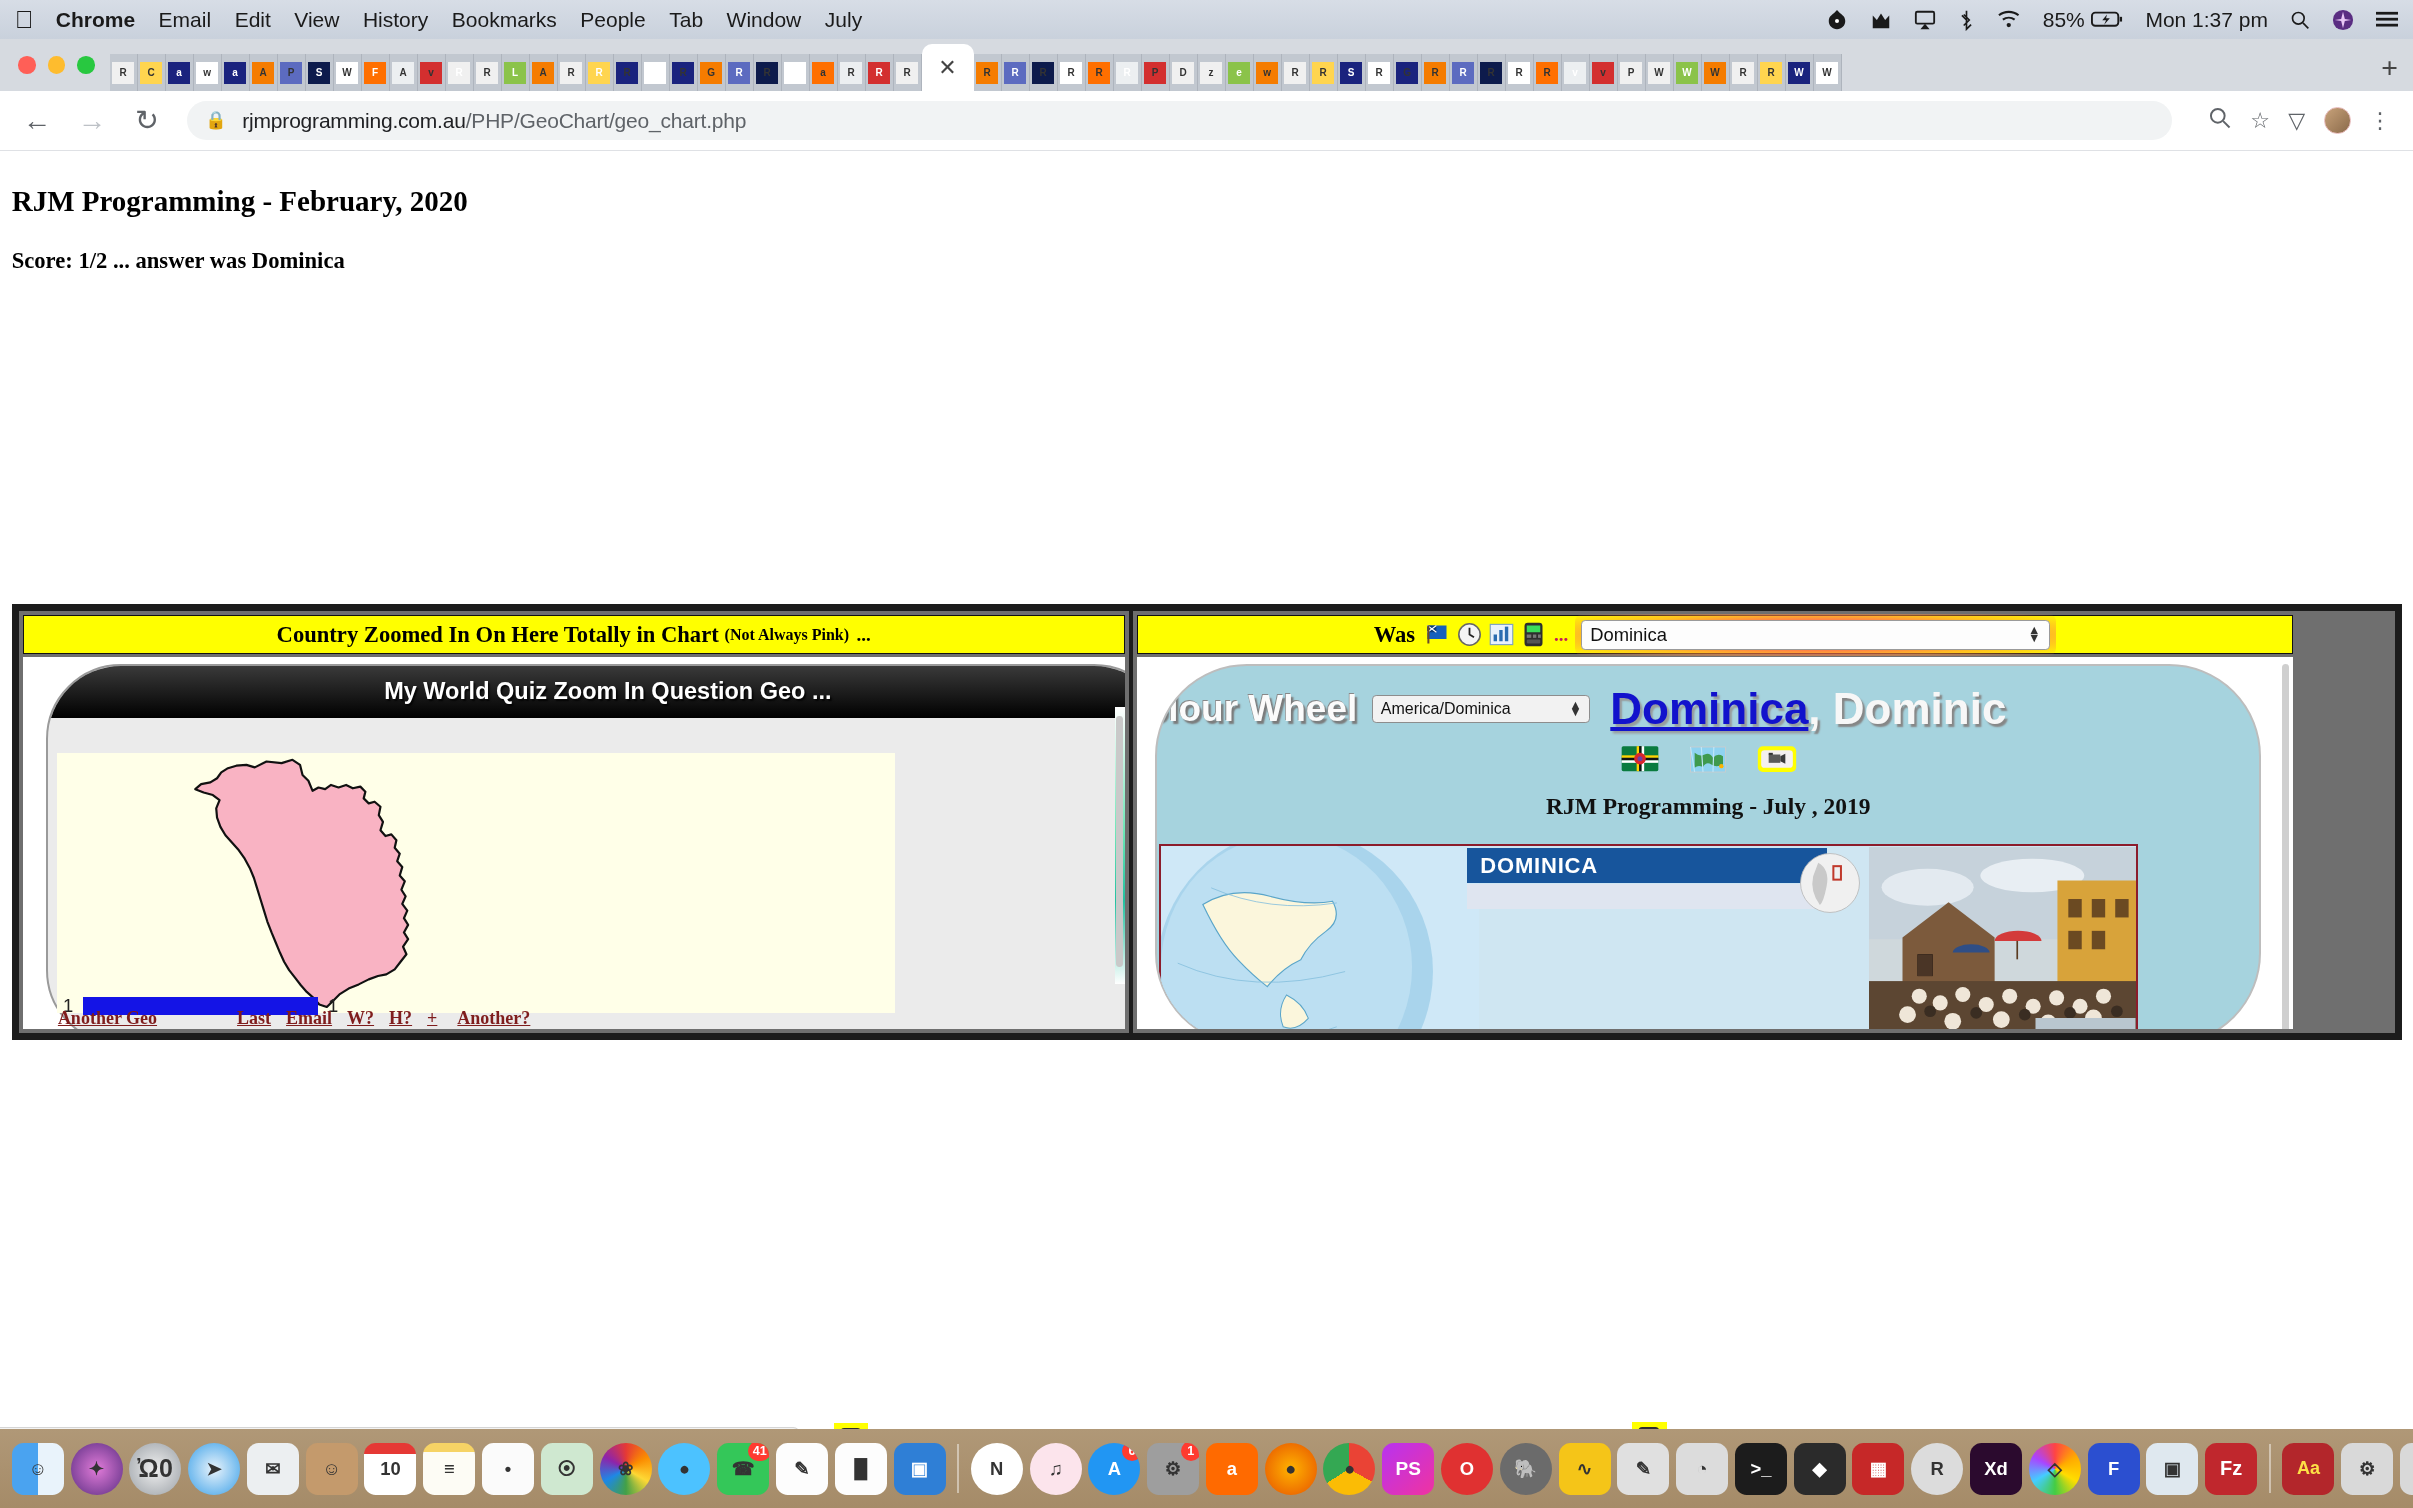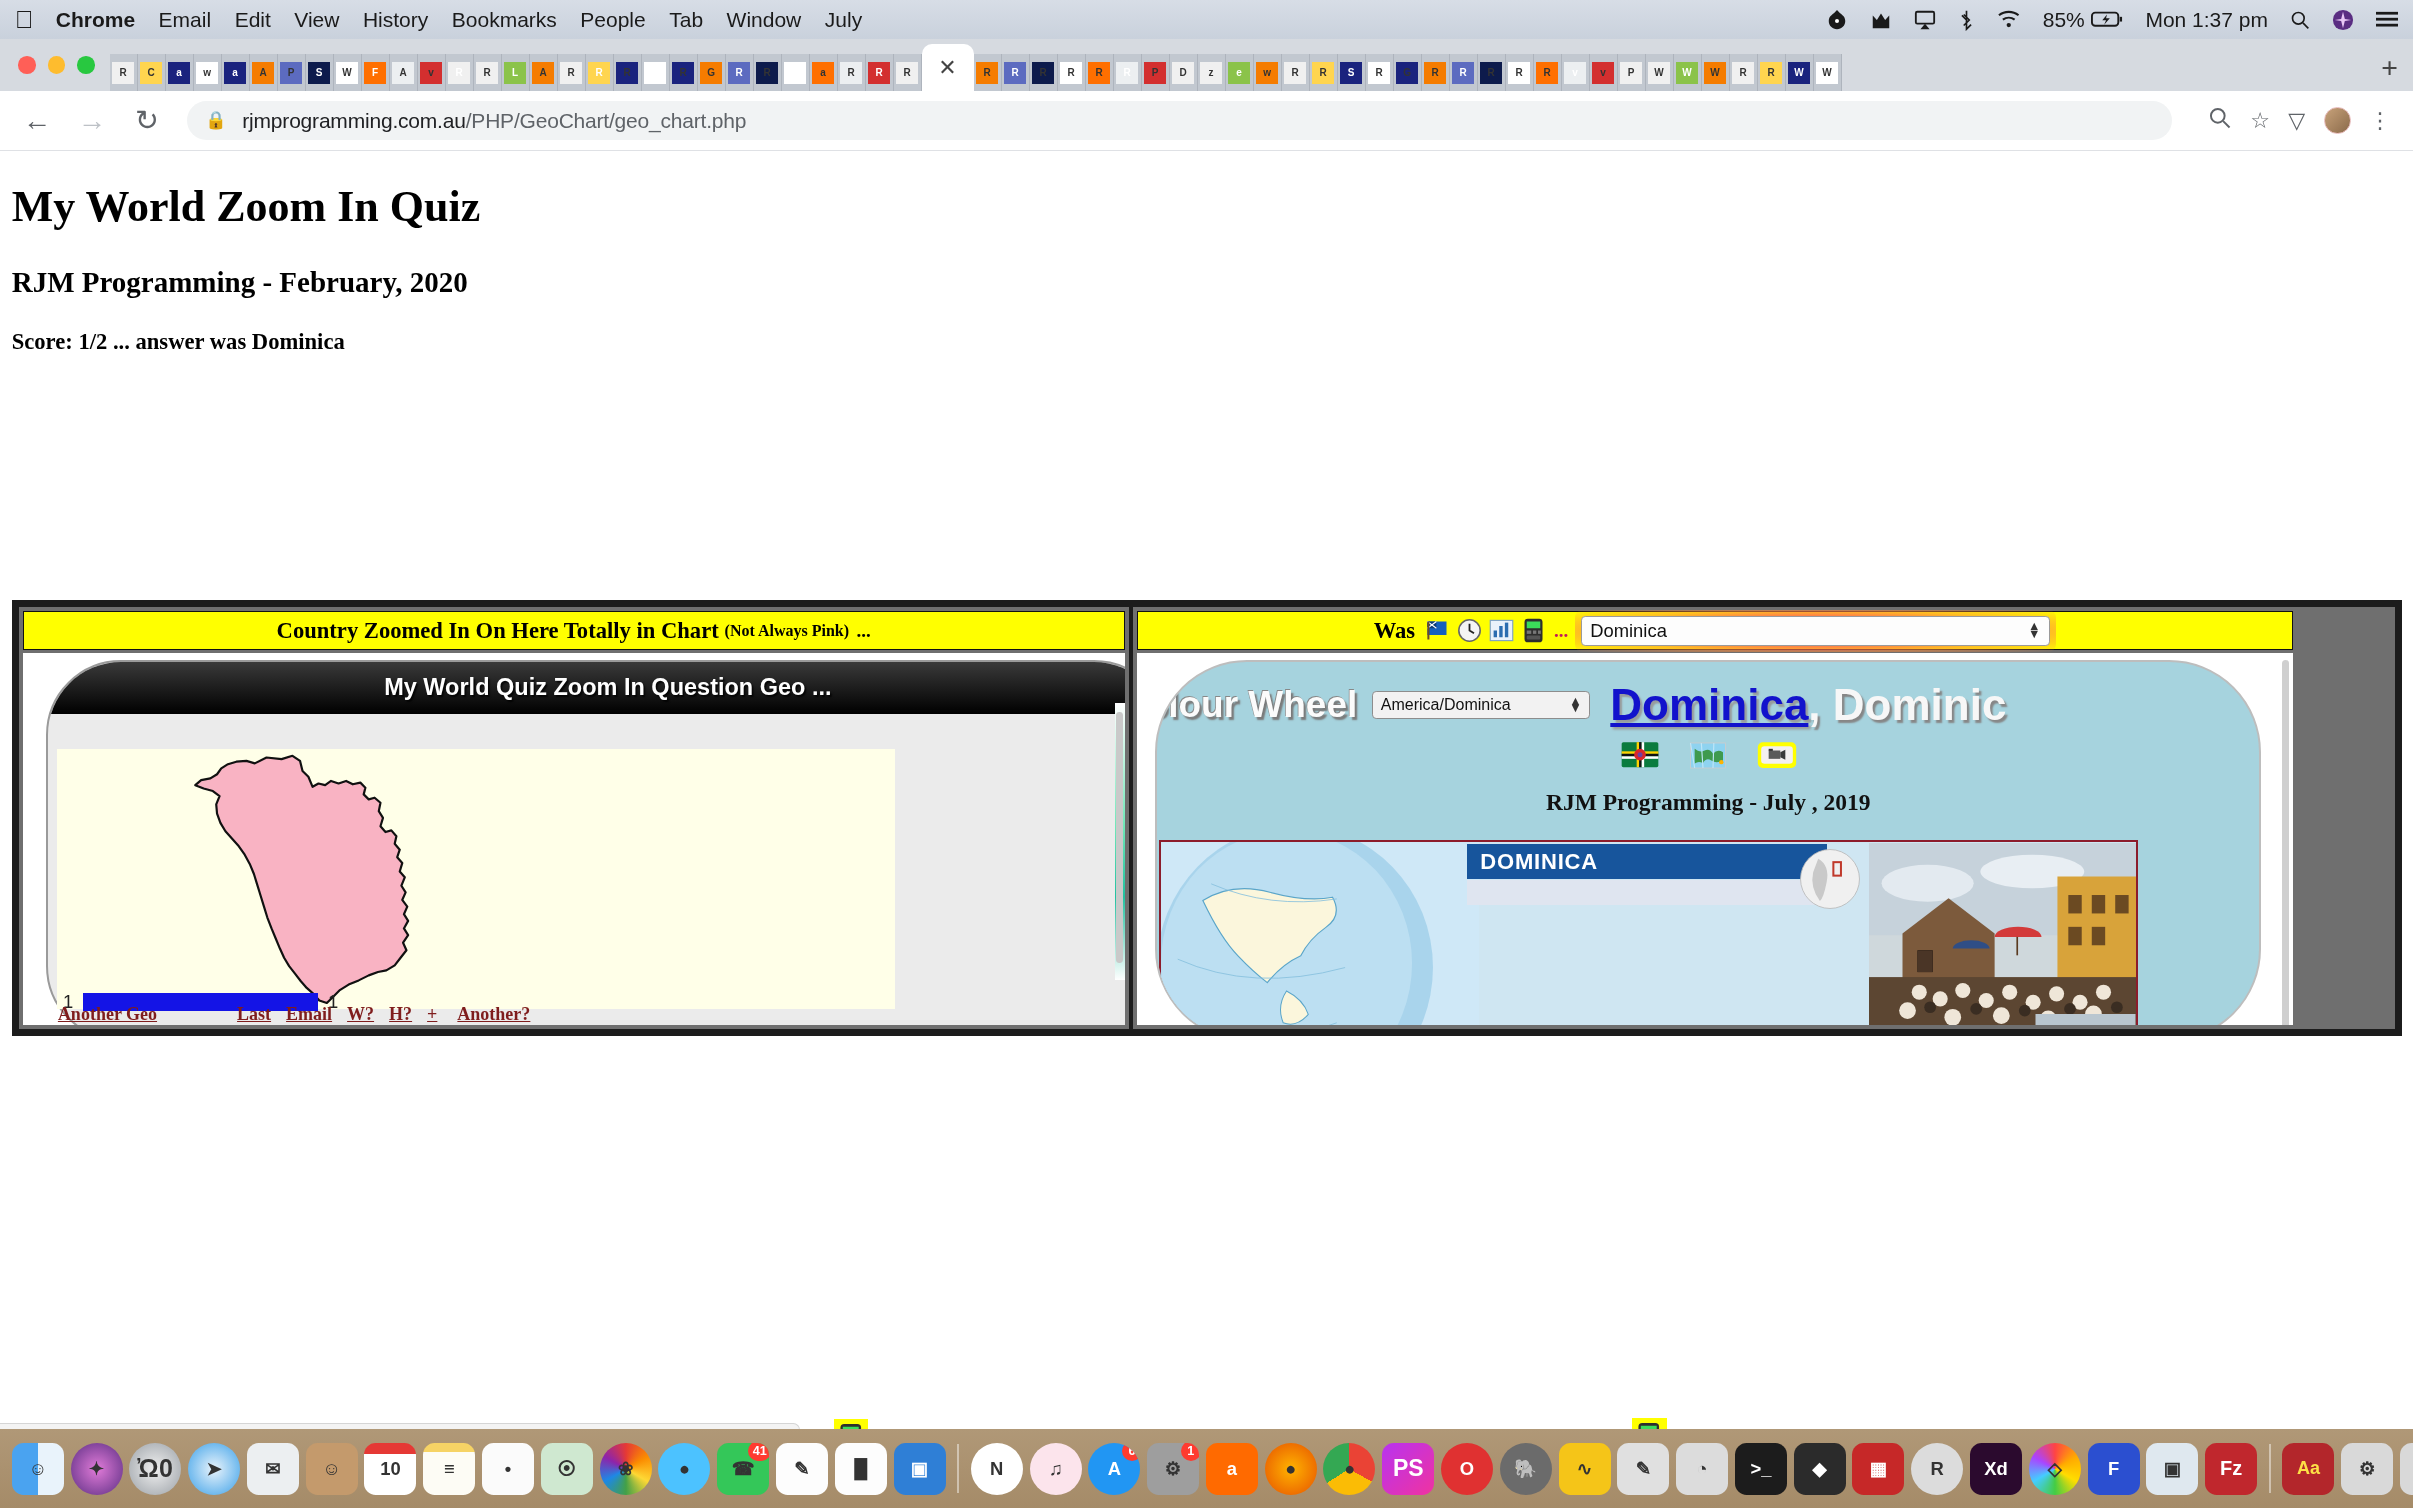--- a/index.html
+++ b/index.html
@@ -612,21 +612,20 @@
         </svg>
     </span>
     <span class="tbicon">☆</span>
     <span class="tbicon">▽</span>
     <span class="avatar"></span>
     <span class="tbicon">⋮</span>
   </div>
 
   <div class="page">
 
-    <h1 class="pgtitle">My World Zoom In Quiz</h1>
     <h3 class="pgsub">RJM Programming - February, 2020</h3>
     <p class="score">Score: 1/2 ... answer was Dominica</p>
 
     <div class="framewrap">
 
       <div class="pane left">
         <div class="ybar">
           <span class="t1">Country Zoomed In On Here Totally in Chart</span>
           <span class="t2">(Not Always Pink)</span>
           <span class="dots">...</span>
@@ -888,21 +887,21 @@
     <div class="dicon" style="background: rgb(253, 253, 253); color: rgb(51, 51, 51); font-size: 18.4px;">█</div>
     <div class="dicon" style="background: rgb(47, 127, 214); color: rgb(255, 255, 255); font-size: 18.4px;">▣</div>
     <div class="dsep"></div>
     <div class="dicon circle" style="background: rgb(255, 255, 255); color: rgb(51, 51, 51); font-size: 18.4px;">N</div>
     <div class="dicon circle" style="background: rgb(252, 228, 236); color: rgb(51, 51, 51); font-size: 18.4px;">♫</div>
     <div class="dicon circle" style="background: rgb(33, 150, 243); color: rgb(255, 255, 255); font-size: 18.4px;">A<span class="dbadge">6</span></div>
     <div class="dicon" style="background: rgb(158, 158, 158); color: rgb(51, 51, 51); font-size: 18.4px;">⚙<span class="dbadge">1</span></div>
     <div class="dicon" style="background: rgb(255, 106, 0); color: rgb(255, 255, 255); font-size: 18.4px;">a</div>
     <div class="dicon circle" style="background: radial-gradient(circle, rgb(255, 179, 0), rgb(230, 81, 0)); color: rgb(51, 51, 51); font-size: 18.4px;">●</div>
     <div class="dicon circle" style="background: conic-gradient(rgb(234, 67, 53) 0deg, rgb(234, 67, 53) 33%, rgb(251, 188, 5) 0deg, rgb(251, 188, 5) 66%, rgb(52, 168, 83) 0deg); color: rgb(51, 51, 51); font-size: 18.4px;">●</div>
-    <div class="dicon" style="background: linear-gradient(135deg, rgb(184, 51, 240), rgb(240, 51, 160)); color: rgb(255, 255, 255); font-size: 23px;">PS</div>
+    <div class="dicon" style="background: linear-gradient(135deg, rgb(184, 51, 240), rgb(240, 51, 160)); color: rgb(255, 255, 255); font-size: 19px;">PS</div>
     <div class="dicon circle" style="background: rgb(224, 49, 49); color: rgb(255, 255, 255); font-size: 18.4px;">O</div>
     <div class="dicon circle" style="background: rgb(107, 107, 107); color: rgb(51, 51, 51); font-size: 18.4px;">🐘</div>
     <div class="dicon" style="background: rgb(245, 197, 24); color: rgb(51, 51, 51); font-size: 18.4px;">∿</div>
     <div class="dicon" style="background: rgb(224, 224, 224); color: rgb(51, 51, 51); font-size: 18.4px;">✎</div>
     <div class="dicon" style="background: rgb(220, 220, 220); color: rgb(51, 51, 51); font-size: 18.4px;">◔</div>
     <div class="dicon" style="background: rgb(28, 28, 28); color: rgb(255, 255, 255); font-size: 18.4px;">&gt;_</div>
     <div class="dicon" style="background: rgb(43, 43, 43); color: rgb(255, 255, 255); font-size: 18.4px;">◆</div>
     <div class="dicon" style="background: rgb(198, 40, 40); color: rgb(255, 255, 255); font-size: 18.4px;">▦</div>
     <div class="dicon circle" style="background: rgb(220, 220, 220); color: rgb(51, 51, 51); font-size: 18.4px;">R</div>
     <div class="dicon" style="background: rgb(43, 10, 46); color: rgb(255, 255, 255); font-size: 18.4px;">Xd</div>

